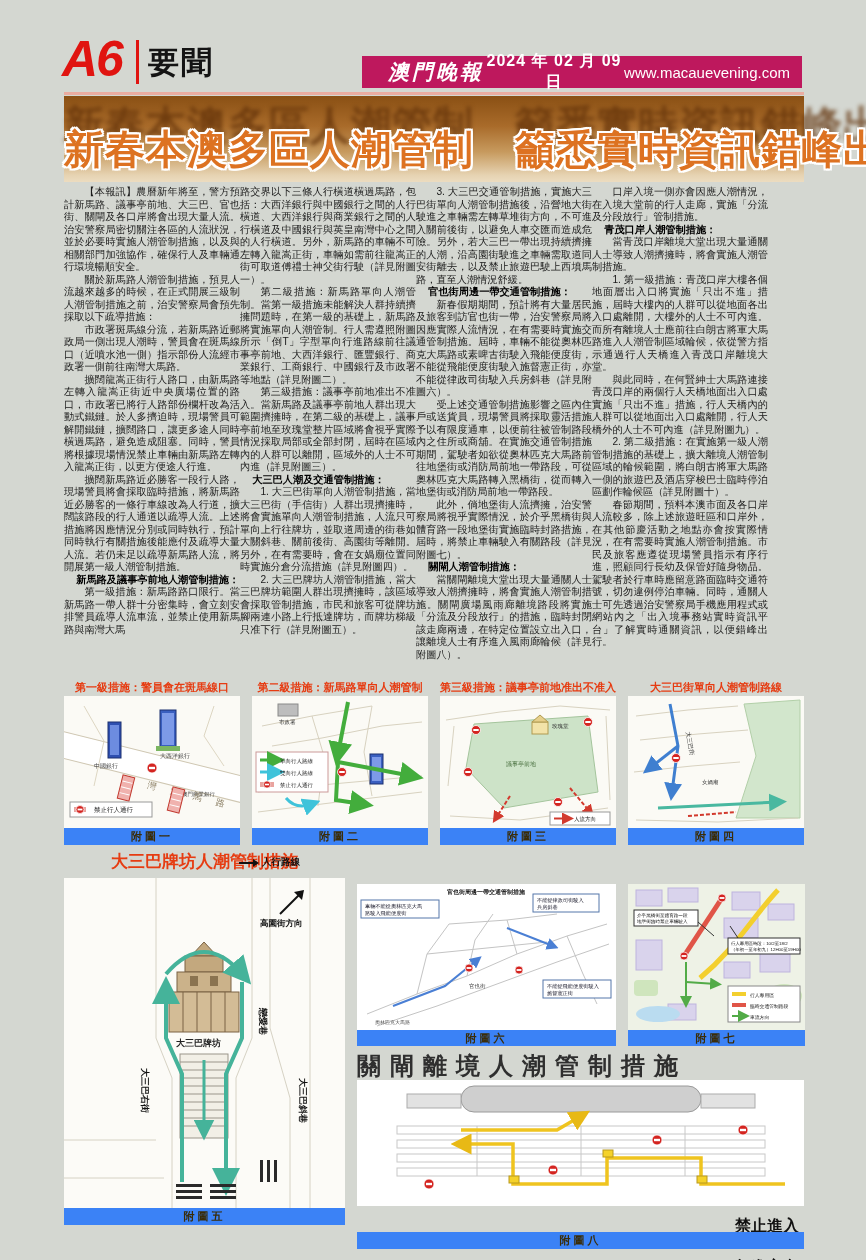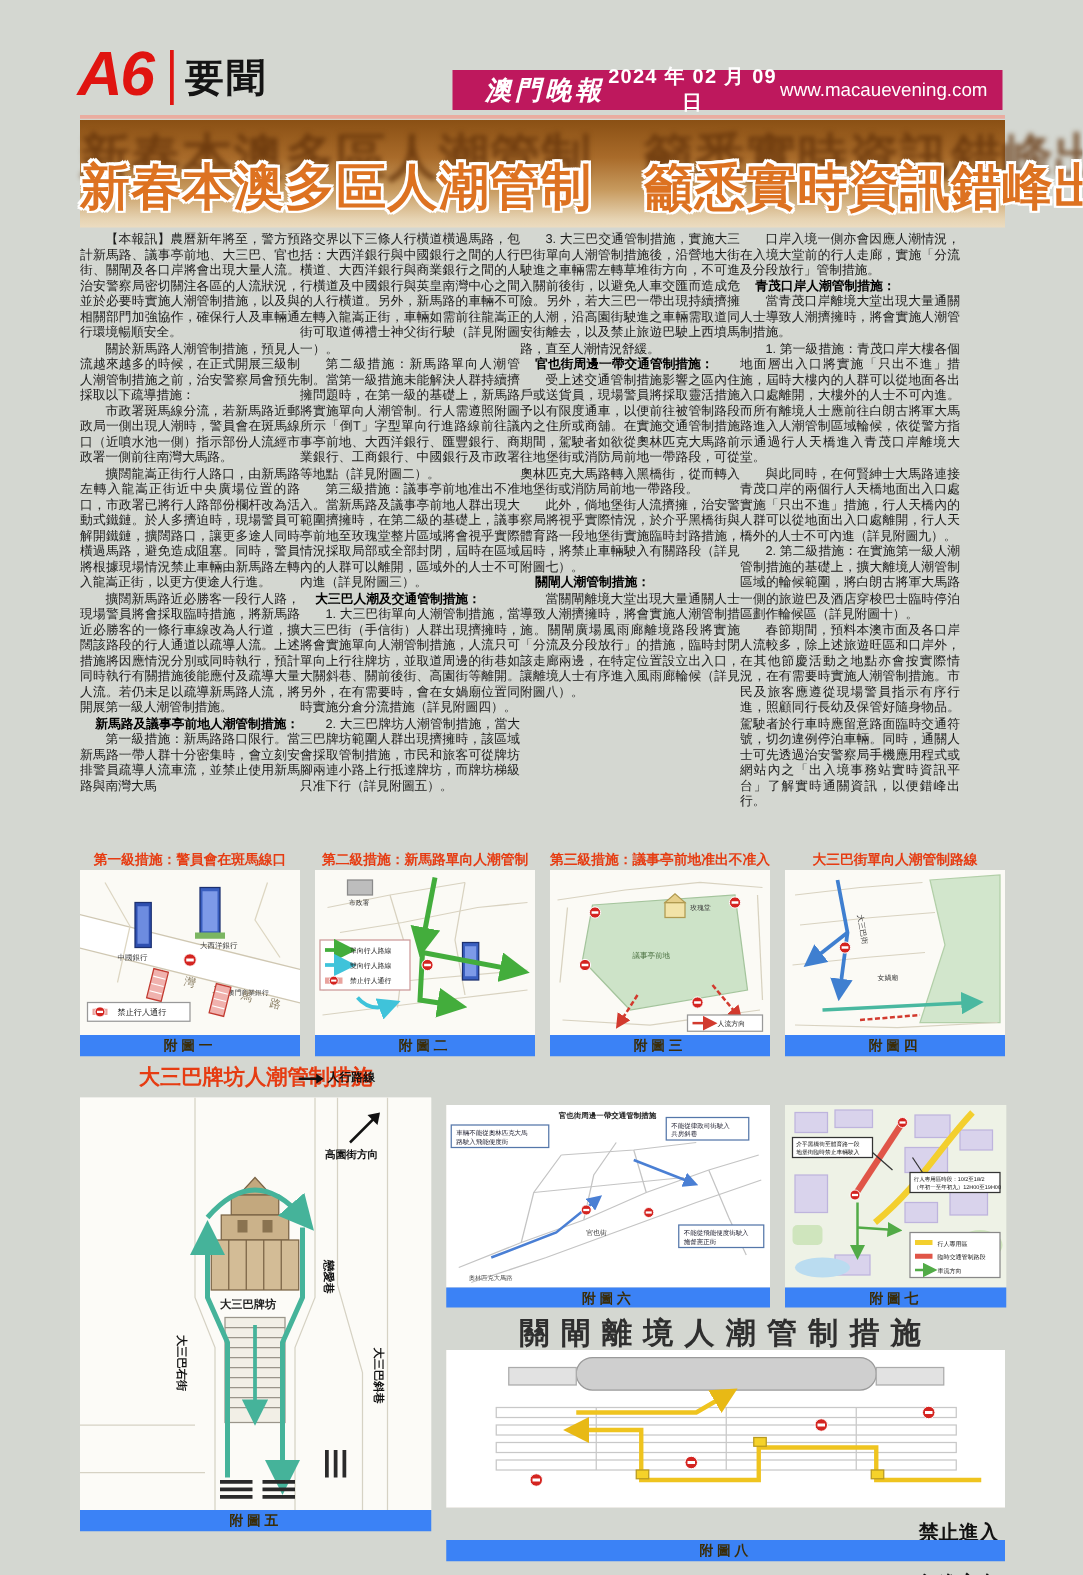--- a/index.html
+++ b/index.html
@@ -39,21 +39,21 @@
 
   
   .figtitle{font-size:11px;font-weight:bold;color:#e63c12;text-align:center;white-space:nowrap;}
   .figbox{background:#fbfaf5;box-shadow:0 0 0 1px #e3e0d6 inset;}
   .figcap{background:#3b82f6;color:#3a2c07;font-size:11px;font-weight:bold;
     display:flex;align-items:center;justify-content:center;letter-spacing:3px;}
   svg text{font-family:"Liberation Sans","DejaVu Sans",sans-serif;}
 
   .fig5-title{left:64px;top:850px;width:281px;text-align:center;font-size:17px;font-weight:bold;color:#e63c12;}
   .fig5-legend{left:238px;top:856px;font-size:9.5px;font-weight:bold;color:#111;display:flex;align-items:center;gap:2px;}
-  .fig8-title{left:357px;top:1050px;width:447px;text-align:center;font-size:24px;font-weight:bold;color:#2f2f2f;letter-spacing:9px;white-space:nowrap;}
+  .fig8-title{left:357px;top:1050px;width:447px;font-size:24px;font-weight:bold;color:#2f2f2f;letter-spacing:9px;white-space:nowrap;}
   .fig8-legendrow{left:369px;top:1206px;width:430px;height:24px;display:flex;align-items:flex-end;gap:10px;font-size:16px;font-weight:bold;color:#111;flex-direction:column;}
 </style>
 </head>
 <body>
 
 <div>
 
   <div class="abs pageno">A6</div>
   <div class="abs vrule"></div>
   <div class="abs section">要聞</div>
@@ -83,20 +83,21 @@
       <p>路交界以下三條人行橫道橫過馬路，包括：大西洋銀行與中國銀行之間的人行橫道、大西洋銀行與商業銀行之間的人行橫道及中國銀行與英皇南灣中心之間的人行橫道。另外，新馬路的車輛不可左轉入龍嵩正街，車輛如需前往龍嵩正街可取道傅禮士神父街行駛（詳見附圖一）。</p>
       <p class="ind">第二級措施：新馬路單向人潮管制。當第一級措施未能解決人群持續擠擁問題時，在第一級的基礎上，新馬路將實施單向人潮管制。行人需遵照附圖所示「倒T」字型單向行進路線前往議事亭前地、大西洋銀行、匯豐銀行、商業銀行、工商銀行、中國銀行及市政署等地點（詳見附圖二）。</p>
       <p class="ind">第三級措施：議事亭前地准出不准入。當新馬路及議事亭前地人群出現大範圍擠擁時，在第二級的基礎上，議事亭前地至玫瑰堂整片區域將會視乎實際情況採取局部或全部封閉，屆時在區域內的人群可以離開，區域外的人士不可內進（詳見附圖三）。</p>
       <p class="head">大三巴人潮及交通管制措施：</p>
       <p class="ind">1. 大三巴街單向人潮管制措施，當大三巴街（手信街）人群出現擠擁時，將會實施單向人潮管制措施，人流只可單向上行往牌坊，並取道周邊的街巷如大關斜巷、關前後街、高園街等離開。另外，在有需要時，會在女媧廟位置同時實施分倉分流措施（詳見附圖四）。</p>
       <p class="ind">2. 大三巴牌坊人潮管制措施，當大三巴牌坊範圍人群出現擠擁時，該區域會採取管制措施，市民和旅客可從牌坊腳兩連小路上行抵達牌坊，而牌坊梯級只准下行（詳見附圖五）。</p>
     </div>
     <div class="col">
       <p class="ind">3. 大三巴交通管制措施，實施大三巴街單向人潮管制措施後，沿營地大街駛進之車輛需左轉草堆街方向，不可進入關前後街，以避免人車交匯而造成危險。另外，若大三巴一帶出現持續擠擁的人潮，沿高園街駛進之車輛需取道同安街離去，以及禁止旅遊巴駛上西墳馬路，直至人潮情況舒緩。</p>
       <p class="head">官也街周邊一帶交通管制措施：</p>
+      <p class="ind">新春假期期間，預計將有大量居民及旅客到訪官也街一帶，治安警察局將因應實際人流情況，在有需要時實施交通管制措施。屆時，車輛不能從奧林匹克大馬路或素啤古街駛入飛能便度街，不能從飛能便度街駛入施督憲正街，亦不能從律政司街駛入兵房斜巷（詳見附圖六）。</p>
       <p class="ind">受上述交通管制措施影響之區內住戶或送貨員，現場警員將採取靈活措施予以有限度通車，以便前往被管制路段內之住所或商舖。在實施交通管制措施期間，駕駛者如欲從奧林匹克大馬路前往地堡街或消防局前地一帶路段，可從奧林匹克大馬路轉入黑橋街，從而轉入地堡街或消防局前地一帶路段。</p>
       <p class="ind">此外，倘地堡街人流擠擁，治安警察局將視乎實際情況，於介乎黑橋街與體育路一段地堡街實施臨時封路措施，屆時，將禁止車輛駛入有關路段（詳見附圖七）。</p>
       <p class="head">關閘人潮管制措施：</p>
       <p class="ind">當關閘離境大堂出現大量通關人士導致人潮擠擁時，將會實施人潮管制措施。關閘廣場風雨廊離境路段將實施「分流及分段放行」的措施，臨時封閉該走廊兩邊，在特定位置設立出入口，讓離境人士有序進入風雨廊輪候（詳見附圖八）。</p>
     </div>
     <div class="col">
       <p class="ind">口岸入境一側亦會因應人潮情況，在入境大堂前的行人走廊，實施「分流及分段放行」管制措施。</p>
       <p class="head">青茂口岸人潮管制措施：</p>
       <p class="ind">當青茂口岸離境大堂出現大量通關人士導致人潮擠擁時，將會實施人潮管制措施。</p>
       <p class="ind">1. 第一級措施：青茂口岸大樓各個地面層出入口將實施「只出不進」措施，屆時大樓內的人群可以從地面各出入口處離開，大樓外的人士不可內進。而所有離境人士應前往白朗古將軍大馬路進入人潮管制區域輪候，依從警方指示通過行人天橋進入青茂口岸離境大堂。</p>

